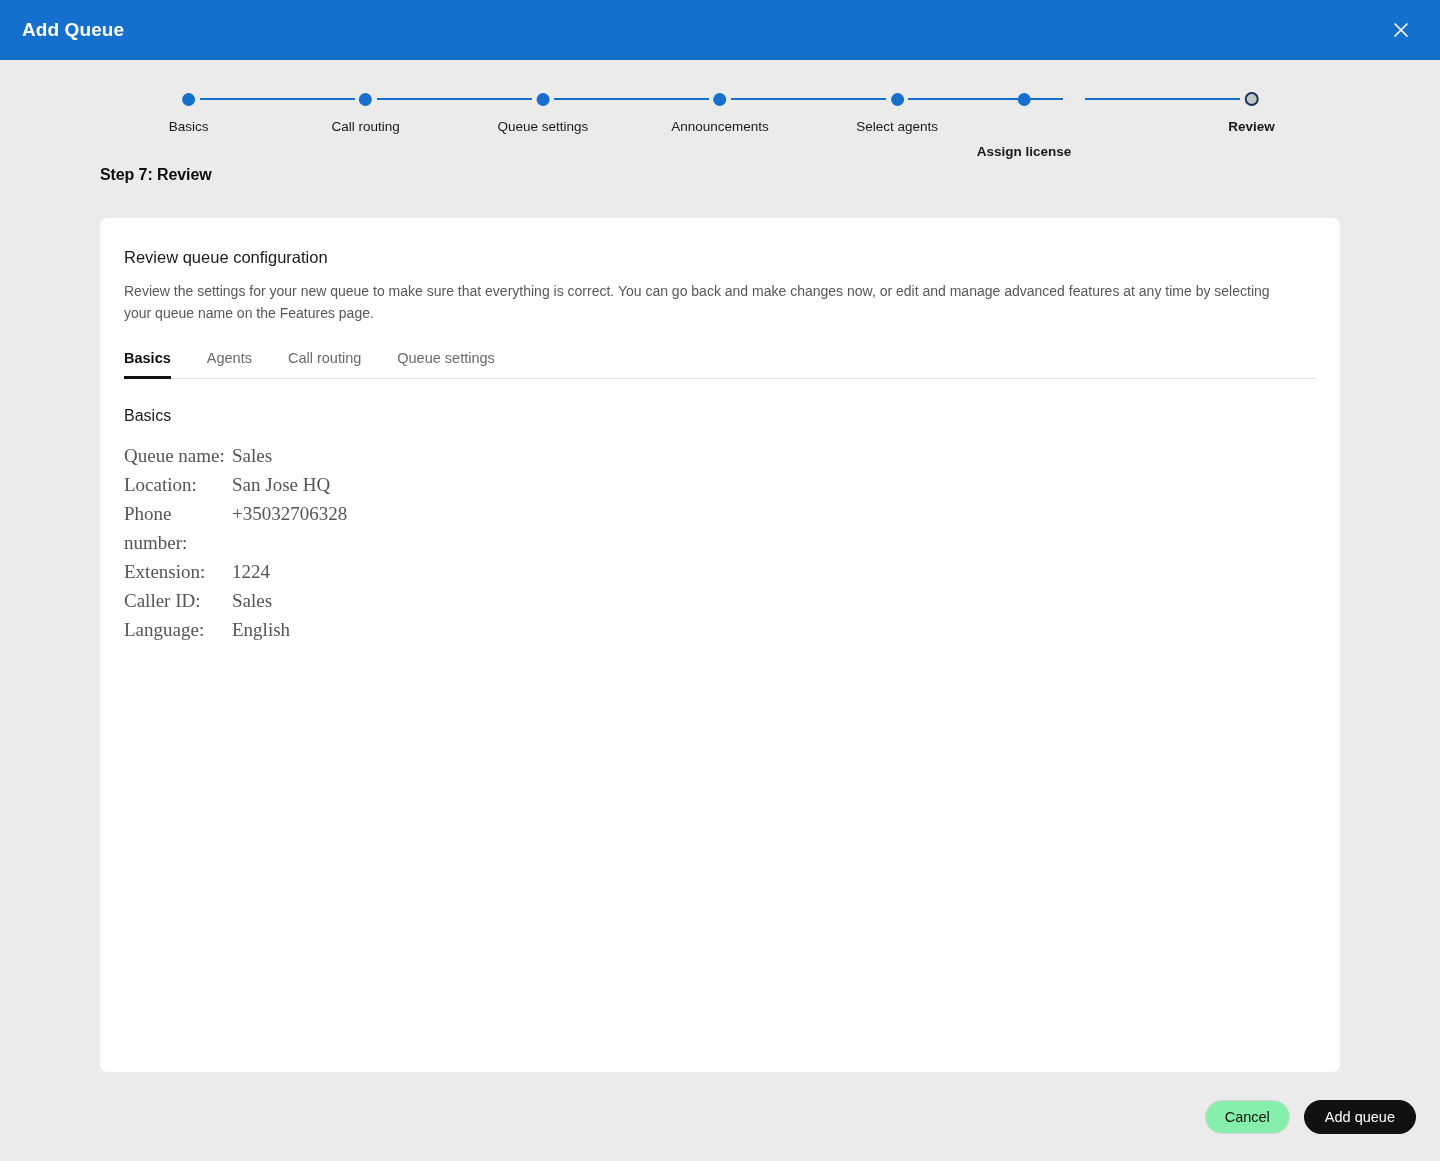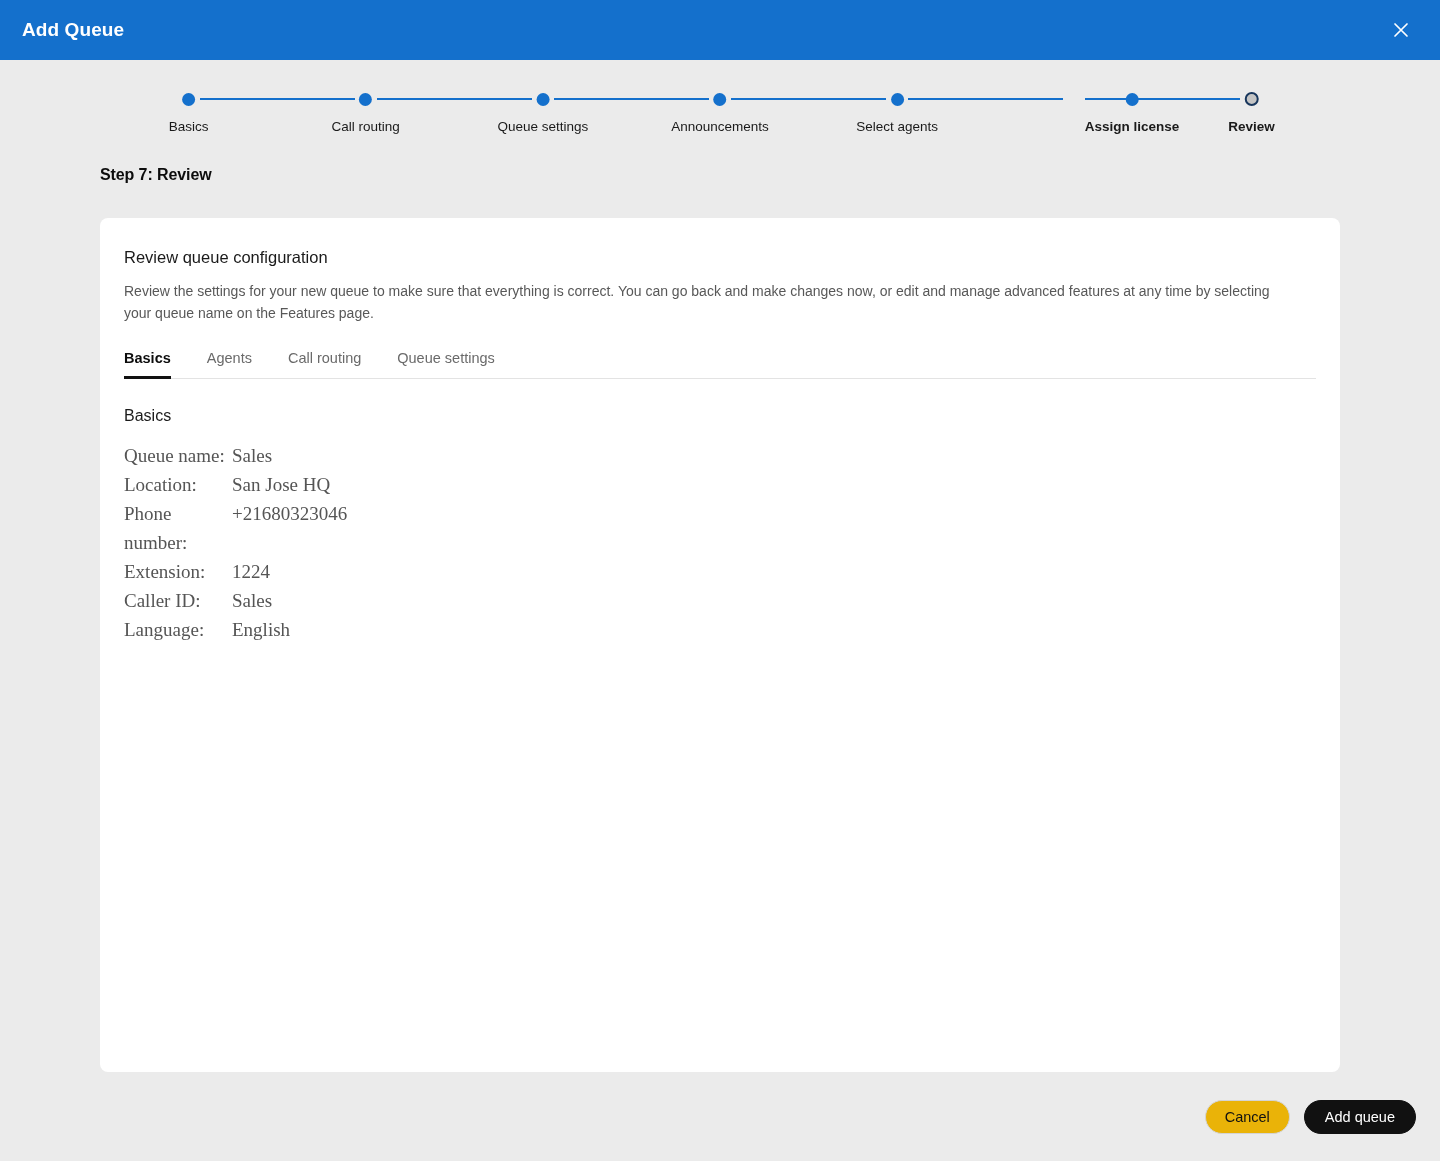--- a/index.html
+++ b/index.html
@@ -189,21 +189,21 @@
     border-radius: 999px;
     font-size: 14.5px;
     cursor: pointer;
     display: inline-flex;
     align-items: center;
     justify-content: center;
     height: 34px;
     font-family: "Liberation Sans", sans-serif;
   }
   .btn-secondary {
-    background: #eab308;
+    background: #86efac;
     border: 1px solid #d4d4d4;
     color: #111111;
     padding: 0 19px;
   }
   .btn-primary {
     background: #111111;
     border: 1px solid #111111;
     color: #ffffff;
     padding: 0 20px;
   }
@@ -243,21 +243,21 @@
         <div class="step-label">Queue settings</div>
       </div>
       <div class="step" style="left: 620px;">
         <div class="step-dot"></div>
         <div class="step-label">Announcements</div>
       </div>
       <div class="step" style="left: 797.143px;">
         <div class="step-dot"></div>
         <div class="step-label">Select agents</div>
       </div>
-      <div class="step emph" style="left: 1032px;">
+      <div class="step emph" style="left: 924px; gap: 25px;">
         <div class="step-dot"></div>
         <div class="step-label">Assign license</div>
       </div>
       <div class="step current emph" style="left: 1151.43px;">
         <div class="step-dot"></div>
         <div class="step-label">Review</div>
       </div>
     </div>
 </div>
 
@@ -280,21 +280,21 @@
       <div class="detail-row">
         <div class="detail-label">Queue name:</div>
         <div class="detail-value">Sales</div>
       </div>
       <div class="detail-row">
         <div class="detail-label">Location:</div>
         <div class="detail-value">San Jose HQ</div>
       </div>
       <div class="detail-row">
         <div class="detail-label">Phone number:</div>
-        <div class="detail-value">+21680323046</div>
+        <div class="detail-value">+35032706328</div>
       </div>
       <div class="detail-row">
         <div class="detail-label">Extension:</div>
         <div class="detail-value">1224</div>
       </div>
       <div class="detail-row">
         <div class="detail-label">Caller ID:</div>
         <div class="detail-value">Sales</div>
       </div>
       <div class="detail-row">

